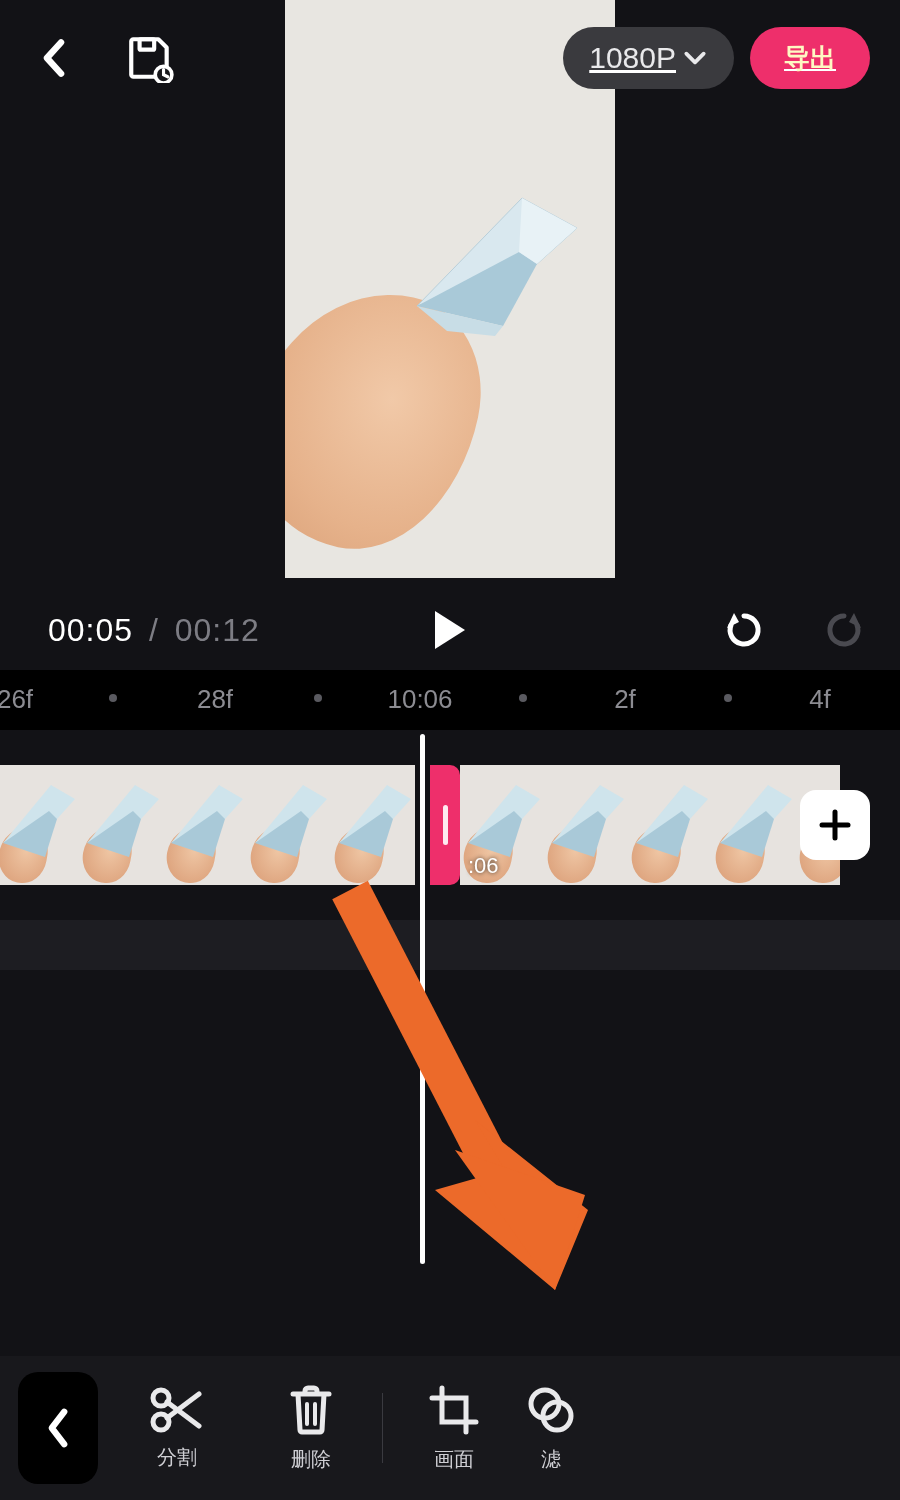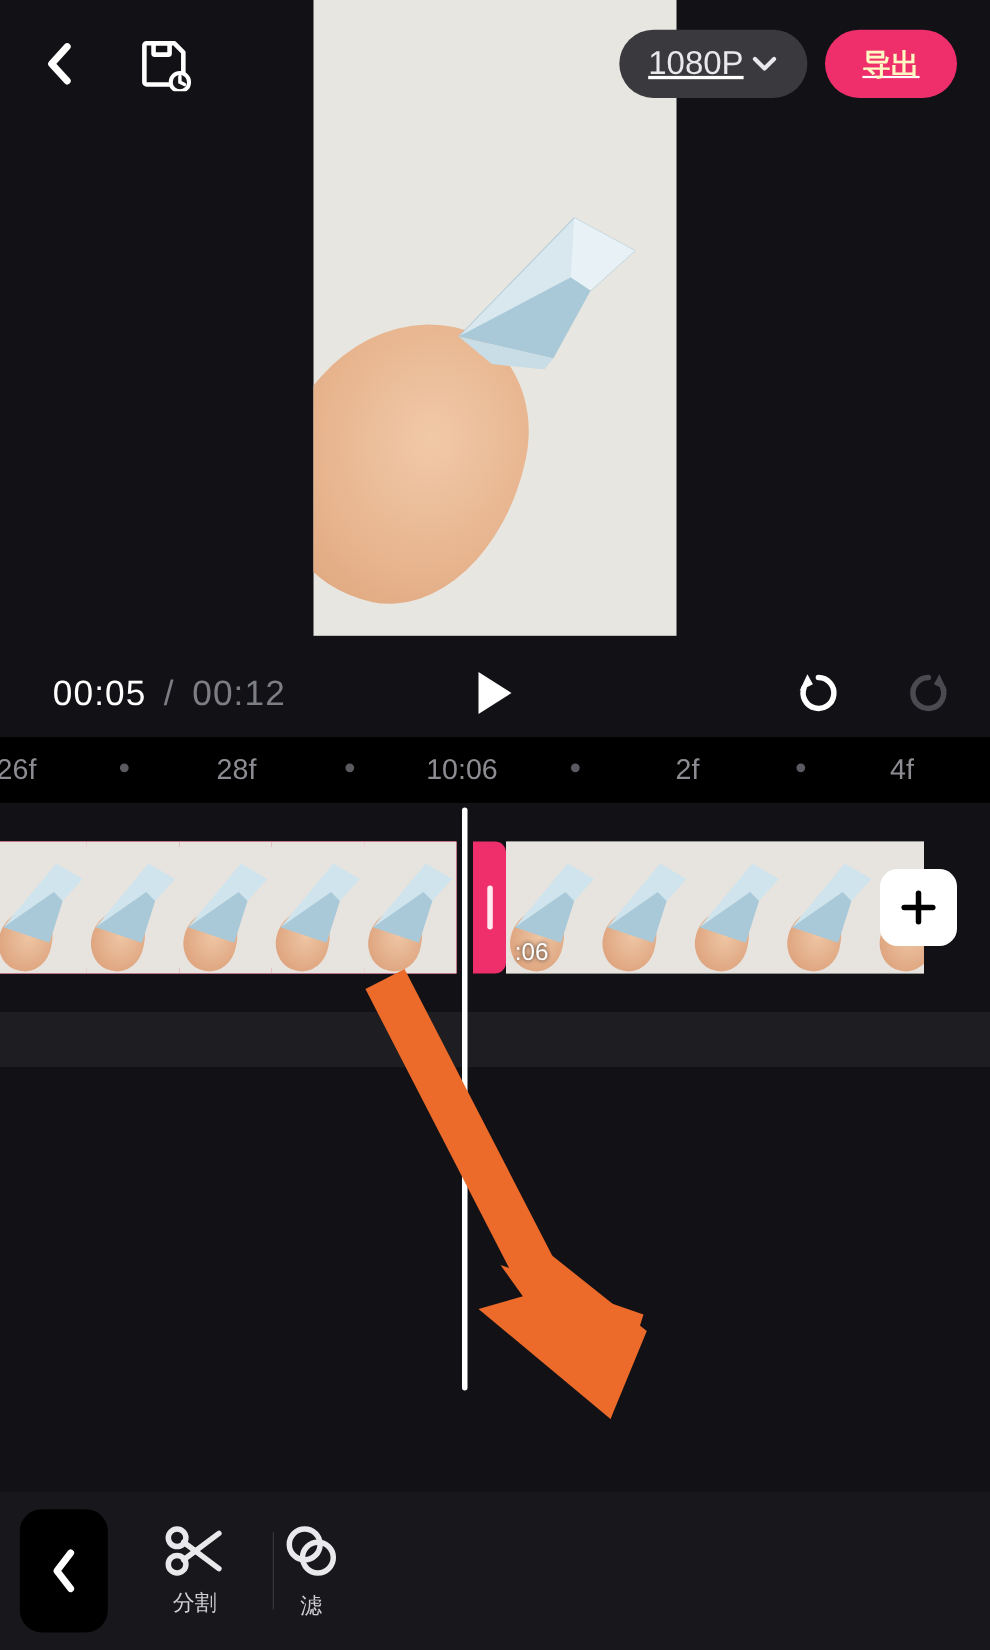--- a/index.html
+++ b/index.html
@@ -472,23 +472,40 @@
       <circle cx="12" cy="12" r="8" fill="none" stroke="#e9e9eb" stroke-width="5"></circle>
       <circle cx="12" cy="36" r="8" fill="none" stroke="#e9e9eb" stroke-width="5"></circle>
       <line x1="18" y1="16" x2="50" y2="40" stroke="#e9e9eb" stroke-width="5" stroke-linecap="round"></line>
       <line x1="18" y1="32" x2="50" y2="8" stroke="#e9e9eb" stroke-width="5" stroke-linecap="round"></line>
     </svg>
     <span class="lbl">分割</span>
   </div>
 
 
 
+  <div class="tool">
+    <svg width="48" height="52" viewBox="0 0 48 52">
+      <line x1="6" y1="10" x2="42" y2="10" stroke="#e9e9eb" stroke-width="5" stroke-linecap="round"></line>
+      <path d="M18 10 v-3 a3 3 0 0 1 3 -3 h6 a3 3 0 0 1 3 3 v3" fill="none" stroke="#e9e9eb" stroke-width="5"></path>
+      <path d="M11 10 l2 36 a2 2 0 0 0 2 2 h18 a2 2 0 0 0 2 -2 l2 -36" fill="none" stroke="#e9e9eb" stroke-width="5" stroke-linejoin="round"></path>
+      <line x1="20" y1="20" x2="20" y2="40" stroke="#e9e9eb" stroke-width="4" stroke-linecap="round"></line>
+      <line x1="28" y1="20" x2="28" y2="40" stroke="#e9e9eb" stroke-width="4" stroke-linecap="round"></line>
+    </svg>
+    <span class="lbl">删除</span>
+  </div>
 
   <div class="tool-divider"></div>
 
+  <div class="tool">
+    <svg width="52" height="52" viewBox="0 0 52 52">
+      <path d="M14 4 v34 h34" fill="none" stroke="#e9e9eb" stroke-width="5" stroke-linecap="round"></path>
+      <path d="M4 14 h34 v34" fill="none" stroke="#e9e9eb" stroke-width="5" stroke-linecap="round"></path>
+    </svg>
+    <span class="lbl">画面</span>
+  </div>
 
   <div class="tool partial">
     <svg width="52" height="52" viewBox="0 0 52 52">
       <circle cx="20" cy="20" r="14" fill="none" stroke="#e9e9eb" stroke-width="5"></circle>
       <circle cx="32" cy="32" r="14" fill="none" stroke="#e9e9eb" stroke-width="5"></circle>
     </svg>
     <span class="lbl">滤</span>
   </div>
 </div>
 

